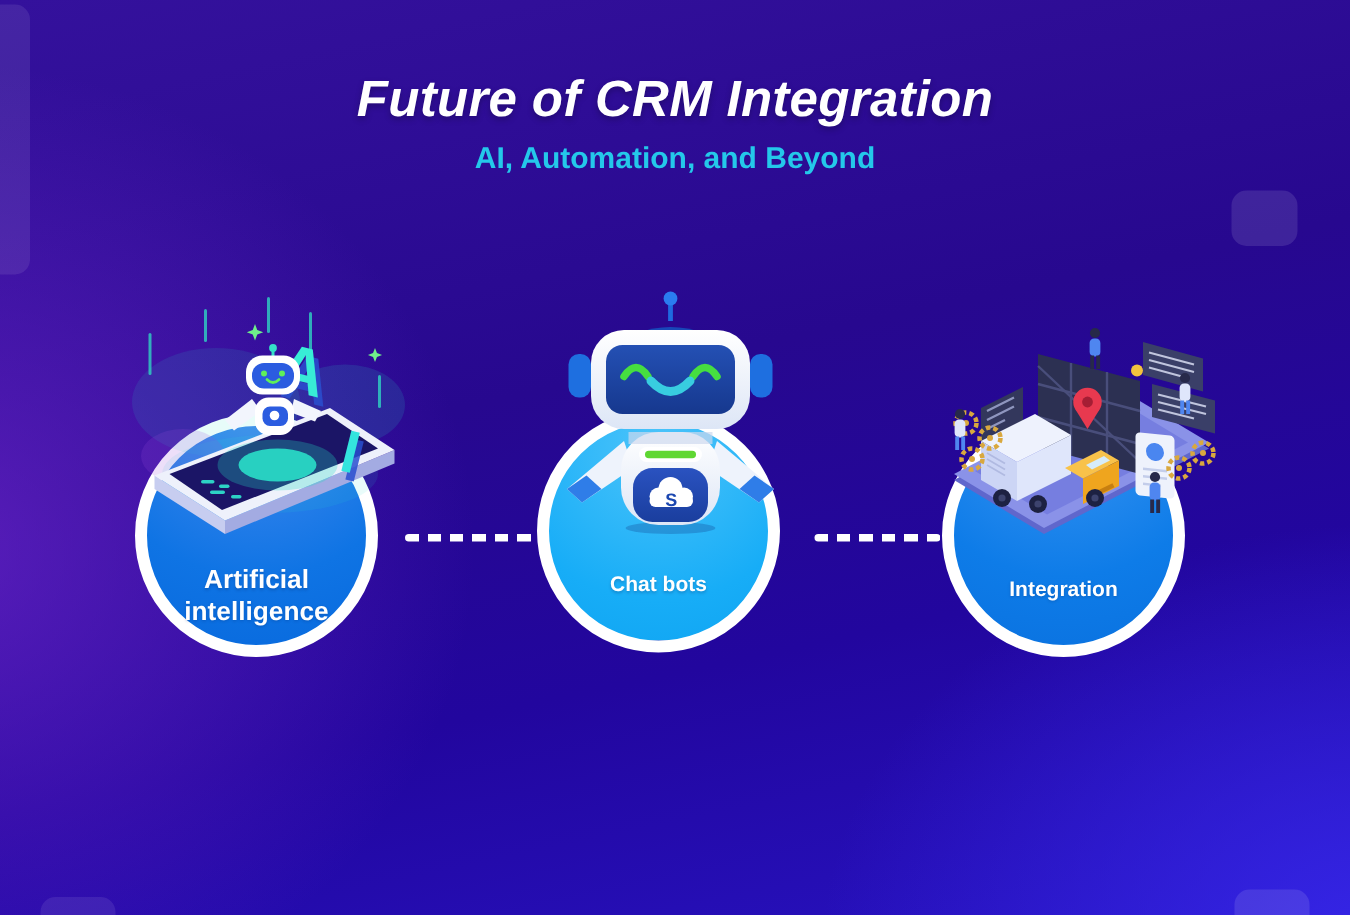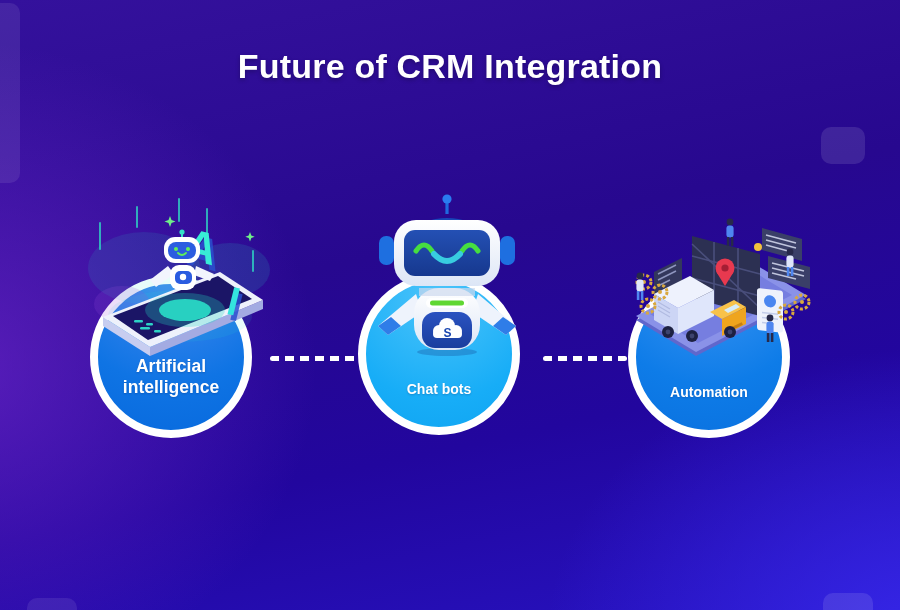--- a/index.html
+++ b/index.html
@@ -17,21 +17,21 @@
   
   .deco{ position:absolute; background:rgba(255,255,255,.085); border-radius:10px; }
   .deco.tl{ left:-14px; top:3px; width:34px; height:180px; }
   .deco.tr{ left:821px; top:127px; width:44px; height:37px; background:rgba(255,255,255,.11); }
   .deco.bl{ left:27px; top:598px; width:50px; height:40px; }
   .deco.br{ left:823px; top:593px; width:50px; height:40px; background:rgba(255,255,255,.11); }
 
   
   .header{ position:absolute; top:47px; left:0; width:100%; text-align:center; z-index:5; }
   .title{ font-size:34px; font-weight:800; color:#ffffff; letter-spacing:.2px;
-          text-shadow:0 2px 4px rgba(0,0,0,.25); }
+          text-shadow:0 2px 4px rgba(0,0,0,.25);font-style:italic; }
   .subtitle{ margin-top:9px; font-size:20px; font-weight:700; color:#24c8ea; }
 
   
   .dash{ position:absolute; top:356px; height:5px; z-index:1; border-radius:3px;
          background:repeating-linear-gradient(90deg,#ffffff 0 9px, transparent 9px 15px); }
   .dash.d1{ left:270px; width:86px; }
   .dash.d2{ left:543px; width:84px; }
 
   
   .circle{ position:absolute; width:162px; height:162px; border:8px solid #ffffff;
@@ -39,21 +39,21 @@
   .circle.c1{ left:90px;  top:276px;
               background:radial-gradient(circle at 50% -10%, #4a8cf0 0%, #0f74e4 65%, #086ade 100%); }
   .circle.c2{ left:358px; top:273px;
               background:radial-gradient(circle at 50% 10%, #4cc4fa 0%, #17adf7 70%, #10a5f2 100%); }
   .circle.c3{ left:628px; top:276px;
               background:radial-gradient(circle at 50% -10%, #3f98f4 0%, #0e7ce8 65%, #0a72e0 100%); }
 
   .label{ position:absolute; left:-6px; right:-6px; text-align:center; color:#ffffff;
           font-weight:700; font-size:14px; line-height:1.22; z-index:4;
           text-shadow:0 1px 2px rgba(0,30,90,.25); }
-  .c1 .label{ top:72px; font-size:17.5px; }
+  .c1 .label{ top:92px; font-size:17.5px; }
   .c2 .label{ top:100px; }
   .c3 .label{ top:100px; }
 
   
   .illus{ position:absolute; z-index:3; }
   .illus.i1{ left:82px;  top:196px; }
   .illus.i2{ left:372px; top:190px; }
   .illus.i3{ left:624px; top:214px; }
 
   svg text{ font-family:"Liberation Sans", sans-serif; }
@@ -63,20 +63,21 @@
 
 <div class="stage">
 
   <div class="deco tl"></div>
   <div class="deco tr"></div>
   <div class="deco bl"></div>
   <div class="deco br"></div>
 
   <div class="header">
     <div class="title">Future of CRM Integration</div>
+    <div class="subtitle">AI, Automation, and Beyond</div>
   </div>
 
   <div class="dash d1"></div>
   <div class="dash d2"></div>
 
   <div class="circle c1">
     <div class="label">
       <span>Artificial</span><br>
       <span>intelligence</span>
     </div>
@@ -201,21 +202,21 @@
     <g>
       <circle cx="67" cy="141" r="6" fill="#ffffff"></circle>
       <circle cx="75" cy="136" r="8" fill="#ffffff"></circle>
       <circle cx="84" cy="141" r="6" fill="#ffffff"></circle>
       <rect x="61" y="140" width="29" height="8" rx="4" fill="#ffffff"></rect>
       <text x="75.5" y="147" font-size="12" font-weight="bold" fill="#1b47b0" text-anchor="middle">S</text>
     </g>
   </svg>
 
   <div class="circle c3">
-    <div class="label">Automation</div>
+    <div class="label">Integration</div>
   </div>
 
   <svg class="illus i3" width="192" height="150" viewBox="0 0 192 150">
 
     <g>
       <polygon points="12,106 122,49 182,85 72,142" fill="#6067cc"></polygon>
       <polygon points="12,102 122,45 182,81 72,138" fill="#8a92e8"></polygon>
       <polygon points="26,100 120,52 168,81 74,129" fill="#767ee0"></polygon>
     </g>
 

